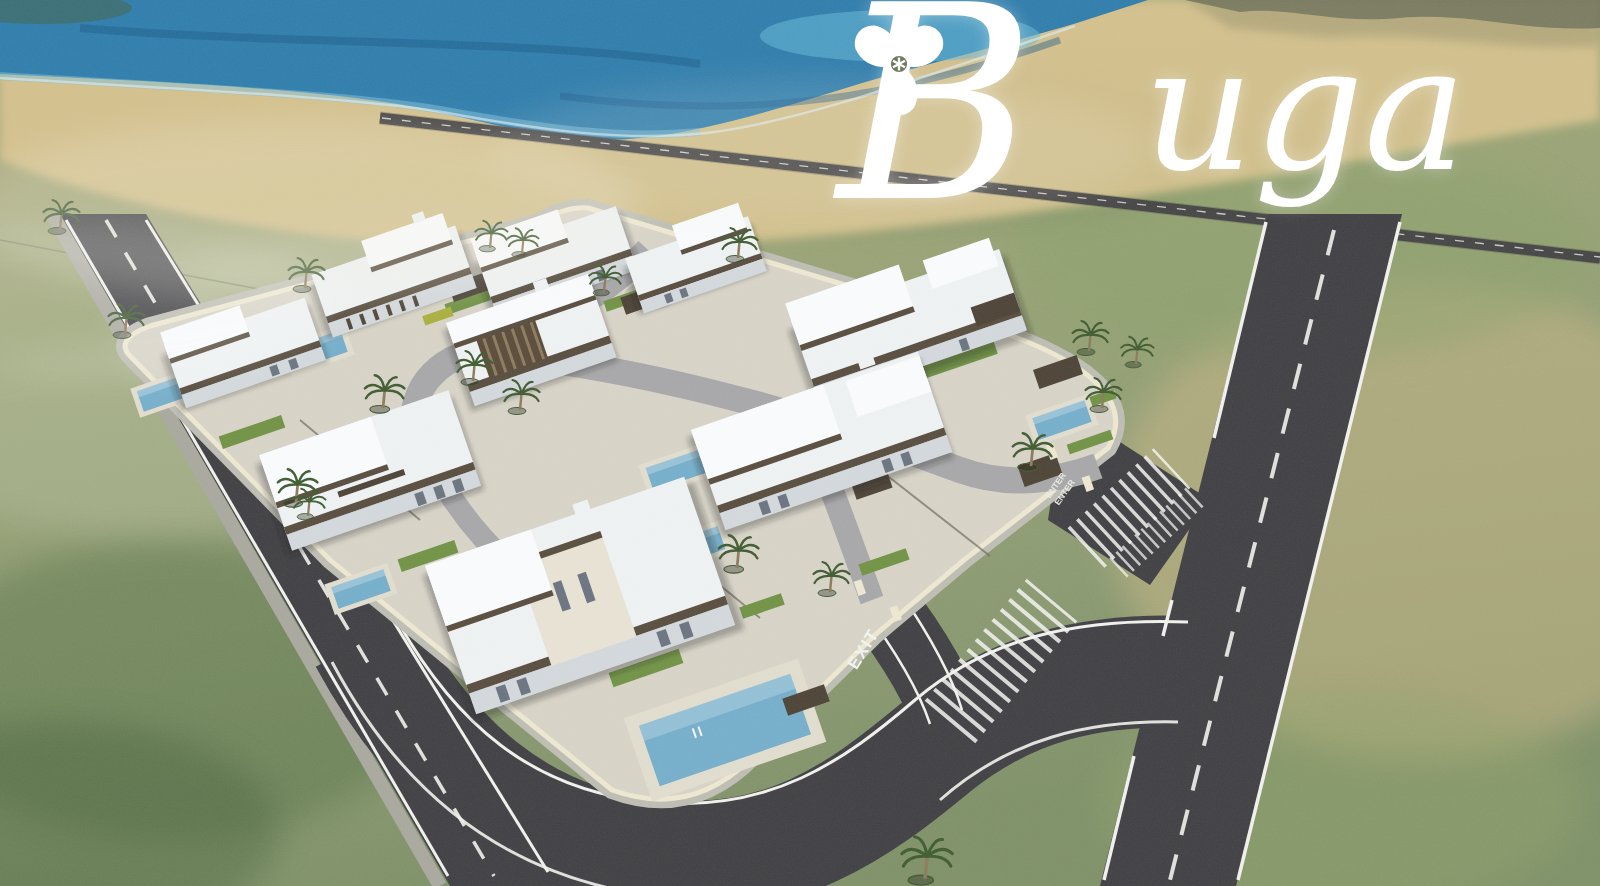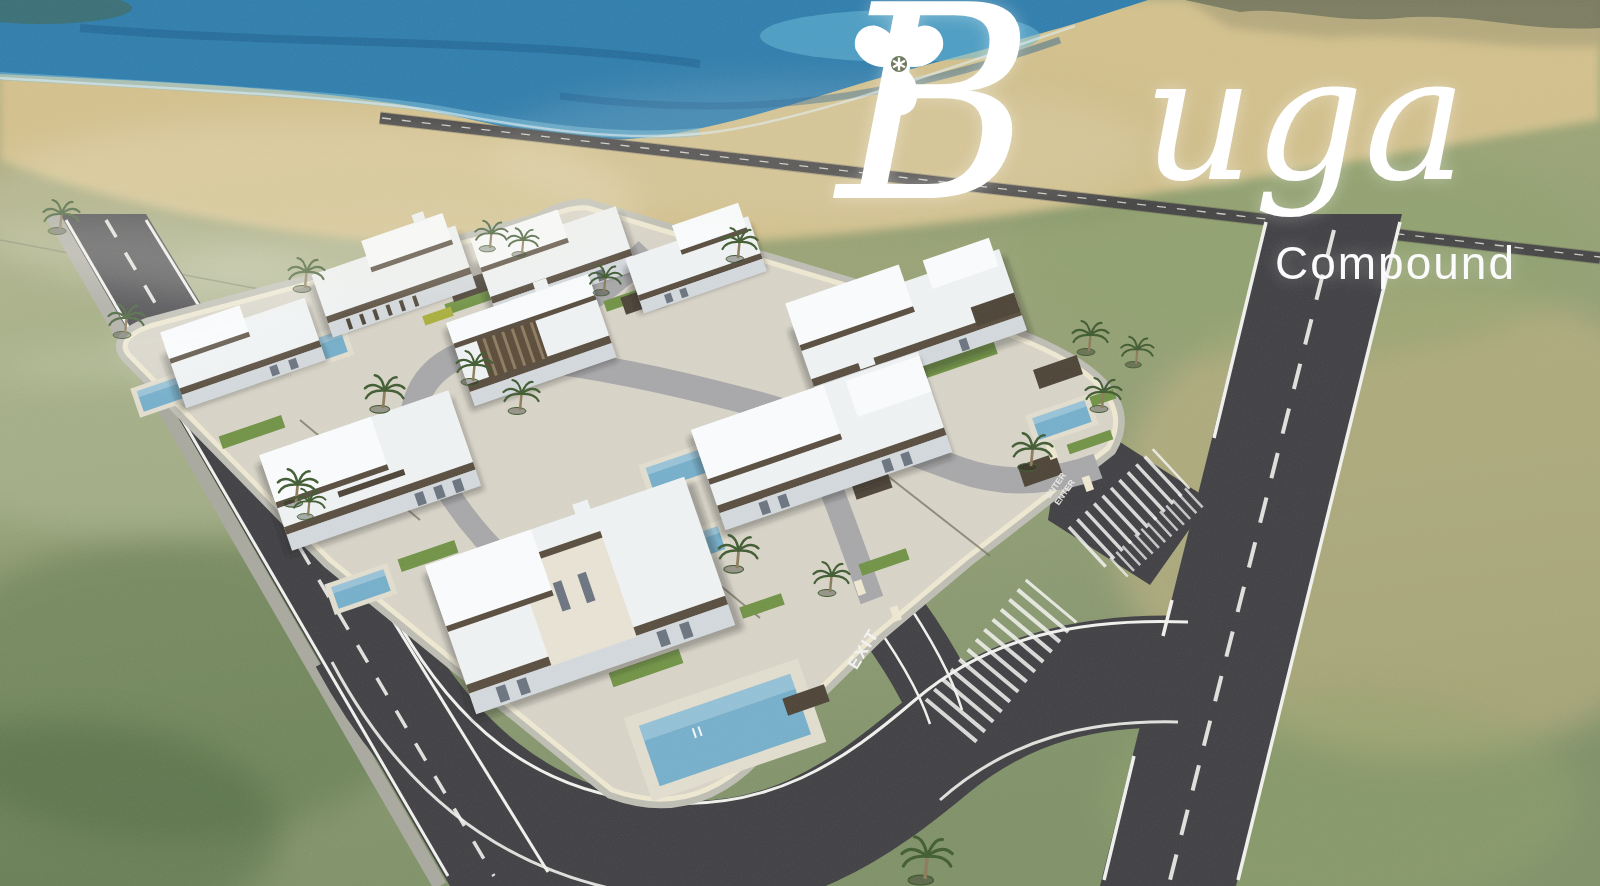--- a/index.html
+++ b/index.html
@@ -13,21 +13,21 @@
   .stone{fill:#e6e1d3;}
   .win{fill:#69727e;}
   .trimfill{fill:#4c4236;}
   .sh{fill:rgba(25,28,20,0.30);}
   .postw{fill:#ece6d0;}
   
   .logo{position:absolute;left:845px;top:10px;width:710px;height:310px;color:#ffffff;
         text-shadow:0 0 16px rgba(255,255,255,0.35);}
   .logo-b{position:absolute;left:-8px;top:-40px;font:italic 270px "DejaVu Serif",serif;line-height:1;}
   .logo-flower{position:absolute;left:196px;top:94px;width:108px;height:108px;}
-  .logo-uga{position:absolute;left:298px;top:24px;font:italic 172px "DejaVu Serif",serif;line-height:1;}
+  .logo-uga{position:absolute;left:298px;top:14px;font:italic 172px "DejaVu Serif",serif;line-height:1;}
   .logo-sub{position:absolute;left:430px;top:226px;font-weight:300;font-size:46px;
             letter-spacing:2px;color:#fbfbfb;}
 </style>
 </head>
 <body>
 
 <div class="stage">
 <svg width="1600" height="886" viewBox="0 0 1600 886">
 <defs>
   <linearGradient id="landg" x1="0" y1="0" x2="0.25" y2="1">
@@ -364,15 +364,14 @@
   <svg class="logo-flower" viewBox="0 0 100 100">
     <g fill="#ffffff">
       <path d="M50,50 C36,58 28,74 36,90 C43,100 57,100 64,90 C72,74 64,58 50,50 Z"></path>
       <path d="M50,50 C36,58 28,74 36,90 C43,100 57,100 64,90 C72,74 64,58 50,50 Z" transform="rotate(128 50 50)"></path>
       <path d="M50,50 C36,58 28,74 36,90 C43,100 57,100 64,90 C72,74 64,58 50,50 Z" transform="rotate(-128 50 50)"></path>
     </g>
     <circle cx="50" cy="50" r="7.5" fill="#6f7b5e"></circle>
     <path d="M50,44 L50,56 M44.5,47 L55.5,53 M44.5,53 L55.5,47" stroke="#ffffff" stroke-width="2.2"></path>
   </svg>
   <span class="logo-uga">uga</span>
-  <div class="logo-sub">Compound</div>
 </div>
 </div>
 
 </body></html>

